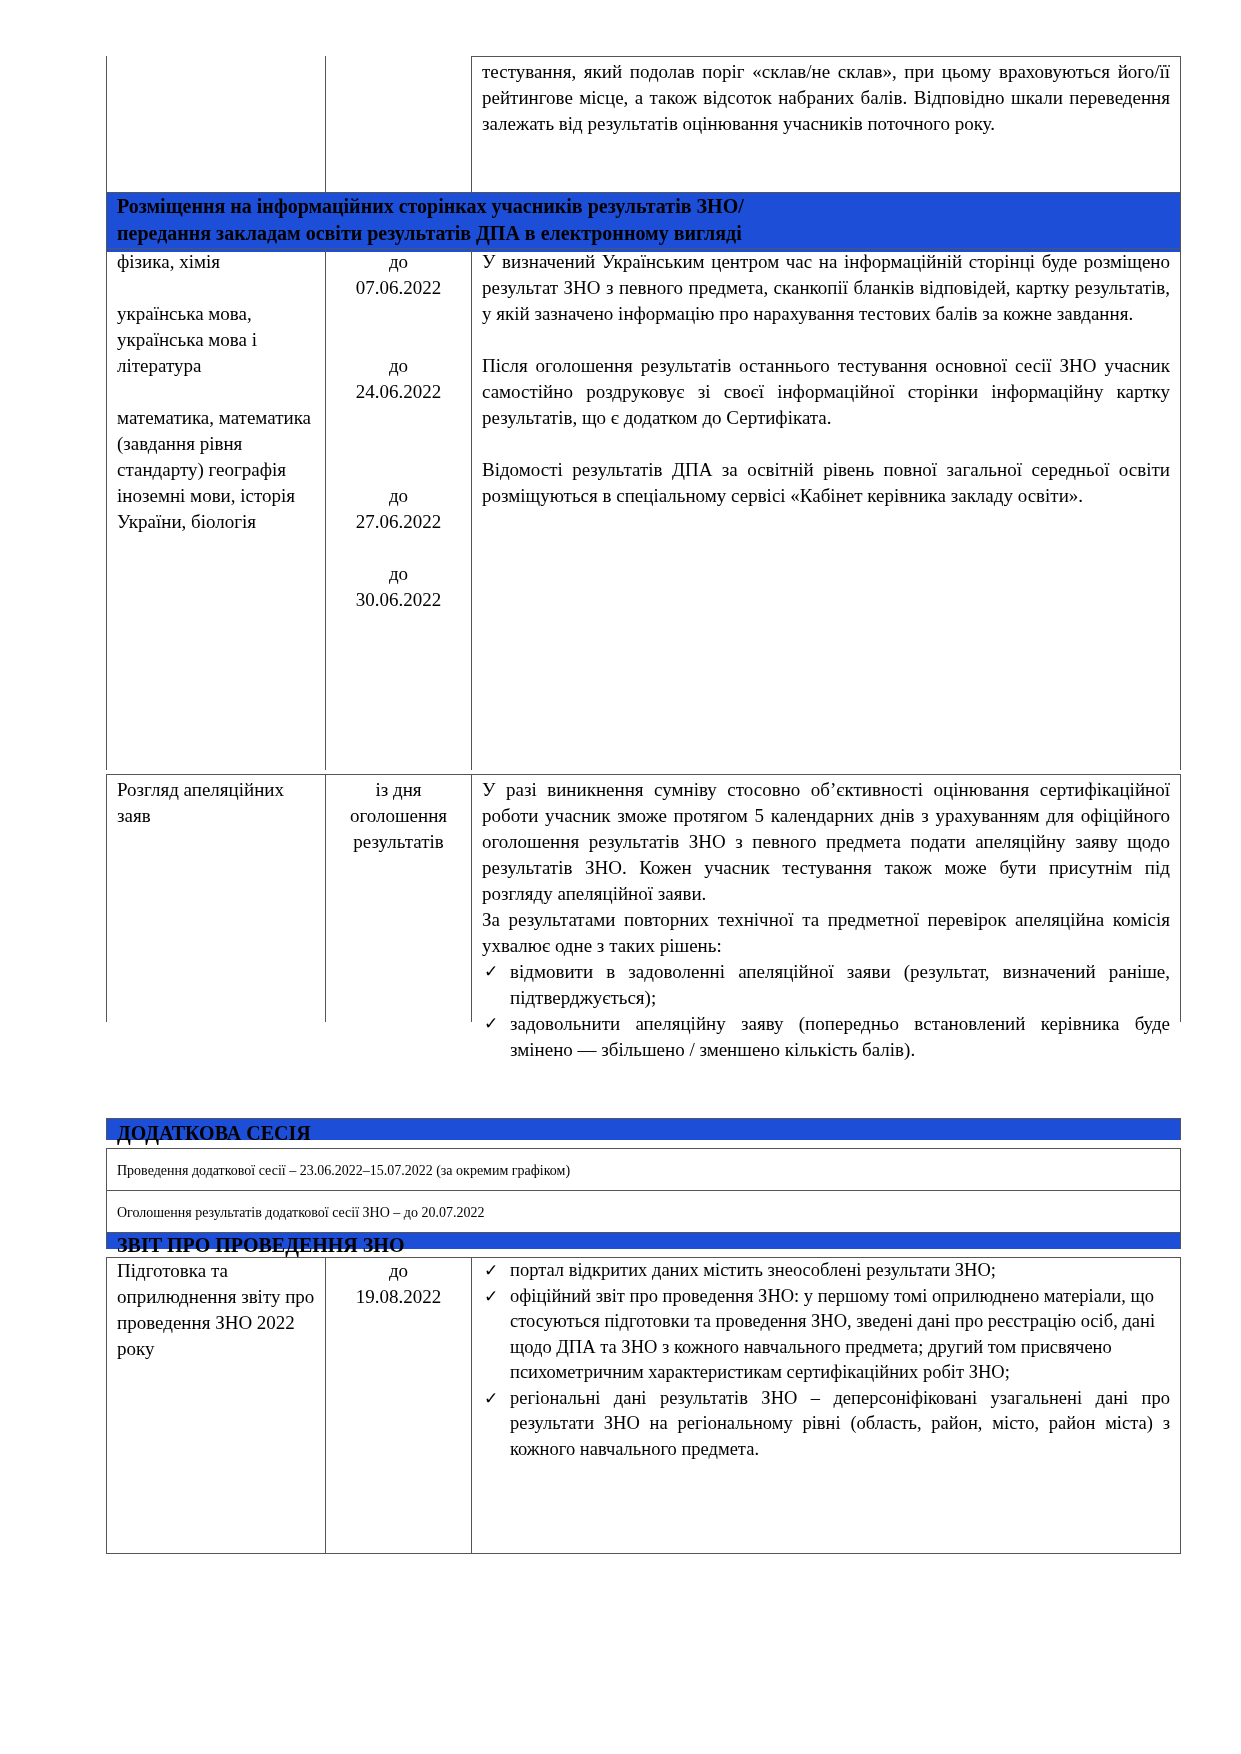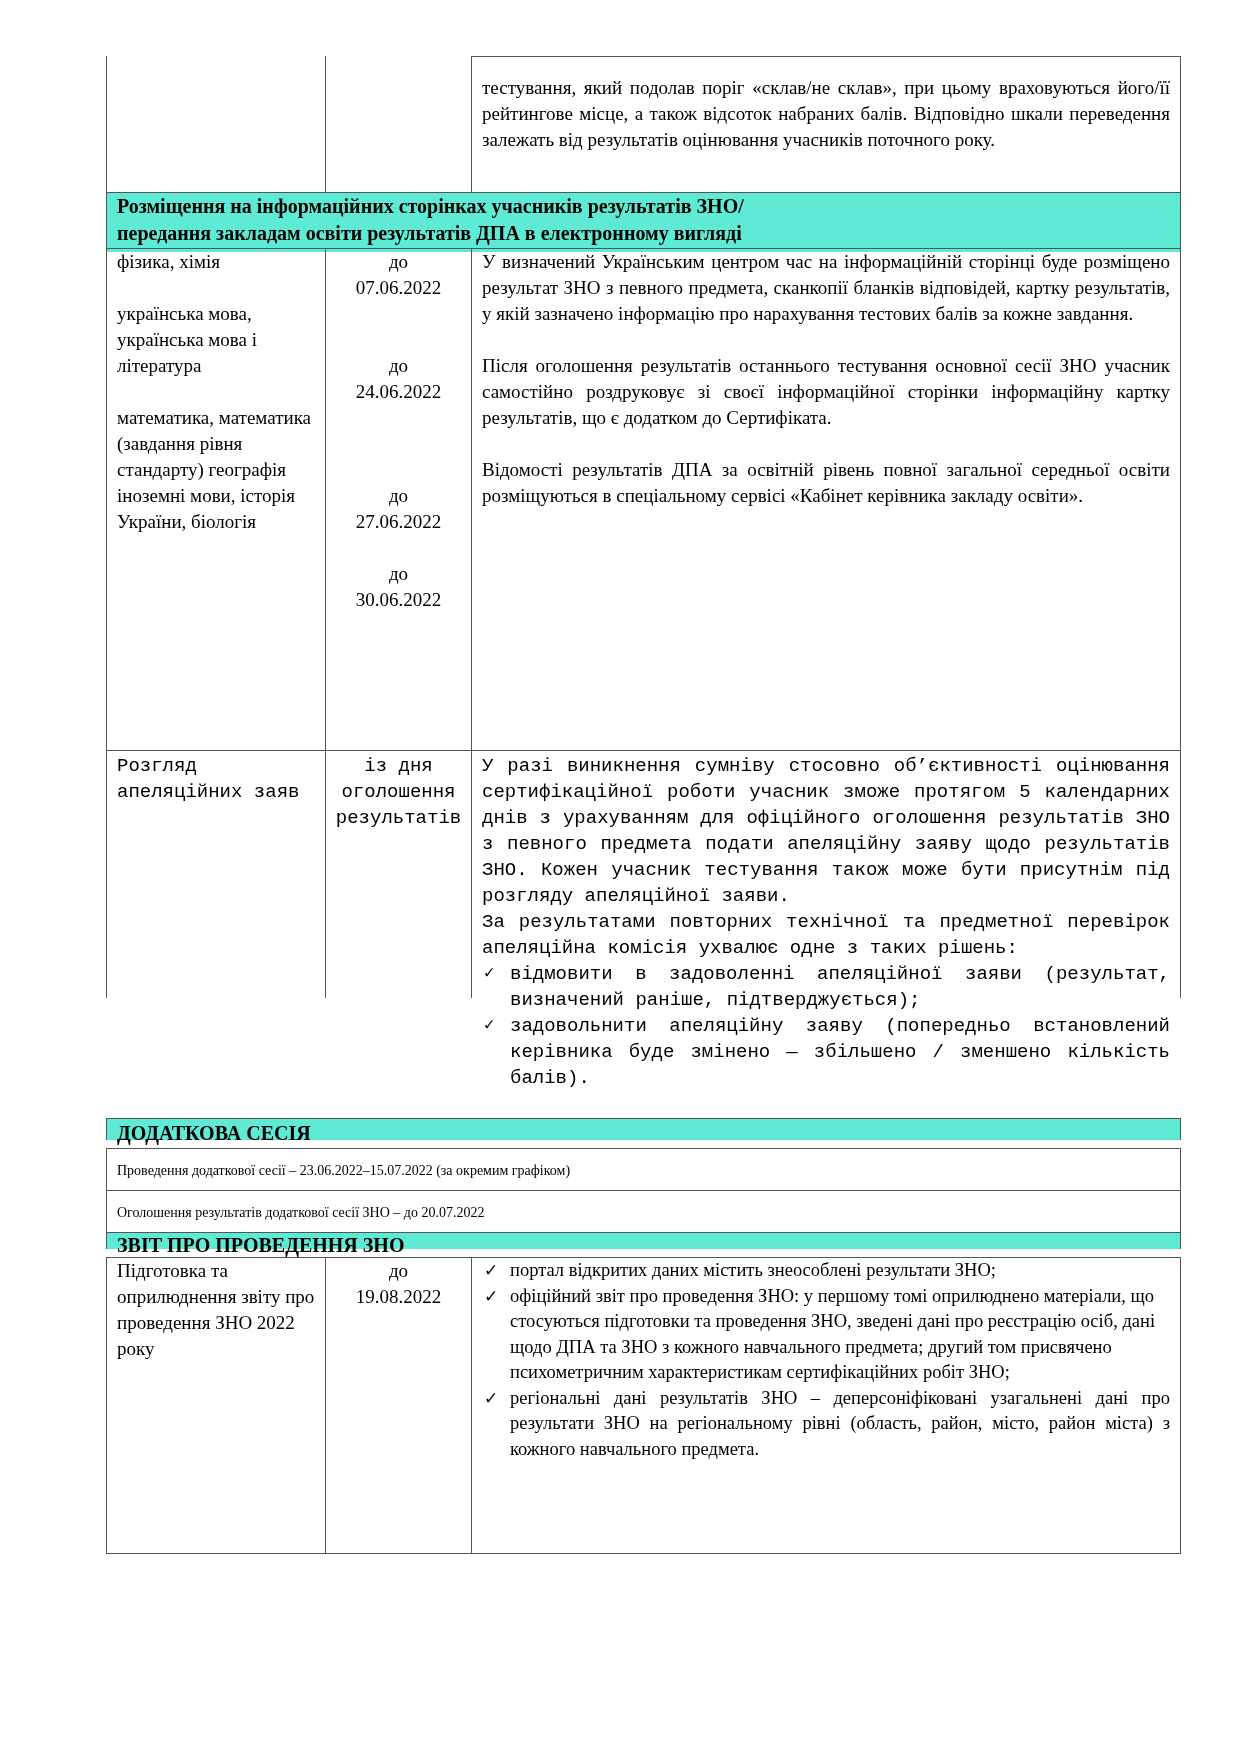--- a/index.html
+++ b/index.html
@@ -6,21 +6,21 @@
   body { width:1241px; height:1754px; position:relative; overflow:hidden;
          font-family:"Liberation Serif", serif; color:#000; }
   .tbl { position:absolute; left:106px; top:56px; width:1075px; }
   .row { position:absolute; left:0; width:1075px; box-sizing:border-box; }
   .cell { position:absolute; top:0; bottom:0; box-sizing:border-box;
           border-left:1px solid #555; }
   .c1 { left:0; width:219px; }
   .c2 { left:219px; width:146px; }
   .c3 { left:365px; width:710px; border-right:1px solid #555; }
   .bt { border-top:1px solid #555; }
-  .hdr { background:#5eead4; border-left:1px solid #555; border-right:1px solid #555;
+  .hdr { background:#1d4ed8; border-left:1px solid #555; border-right:1px solid #555;
          border-top:1px solid #555; font-weight:bold; font-size:20px; line-height:27px;
          padding:0 10px; }
   .full { border-left:1px solid #555; border-right:1px solid #555; border-top:1px solid #555;
           font-size:14px; line-height:27px; padding:8px 10px 0 10px; }
   .txt { font-size:19px; line-height:26px; padding:0 10px; }
   .j { text-align:justify; }
   .ctr { text-align:center; padding:0 4px; }
   p { margin:0; }
   .gap { height:26px; }
   .chk { position:relative; padding-left:28px; }
@@ -28,21 +28,21 @@
   .bottom { border-bottom:1px solid #555; }
 </style>
 </head>
 <body>
 
 <div class="tbl">
 
   <div class="row" style="top:0; height:136px;">
     <div class="cell c1"></div>
     <div class="cell c2"></div>
-    <div class="cell c3 bt txt j" style="padding-top:18px;">
+    <div class="cell c3 bt txt j" style="padding-top:2px;">
       <p>тестування, який подолав поріг «склав/не склав», при цьому враховуються його/її рейтингове місце, а також відсоток набраних балів. Відповідно шкали переведення залежать від результатів оцінювання учасників поточного року.</p>
     </div>
   </div>
 
   <div class="row hdr" style="top:136px; height:60px;">
     <div>Розміщення на інформаційних сторінках учасників результатів ЗНО/</div>
     <div>передання закладам освіти результатів ДПА в електронному вигляді</div>
   </div>
 
   <div class="row" style="top:192px; height:522px;">
@@ -74,21 +74,21 @@
     </div>
     <div class="cell c3 bt txt j" style="padding-top:0;">
       <p>У визначений Українським центром час на інформаційній сторінці буде розміщено результат ЗНО з певного предмета, сканкопії бланків відповідей, картку результатів, у якій зазначено інформацію про нарахування тестових балів за кожне завдання.</p>
       <div class="gap"></div>
       <p>Після оголошення результатів останнього тестування основної сесії ЗНО учасник самостійно роздруковує зі своєї інформаційної сторінки інформаційну картку результатів, що є додатком до Сертифіката.</p>
       <div class="gap"></div>
       <p>Відомості результатів ДПА за освітній рівень повної загальної середньої освіти розміщуються в спеціальному сервісі «Кабінет керівника закладу освіти».</p>
     </div>
   </div>
 
-  <div class="row" style="top:694px; height:248px;font-family:Liberation Mono, monospace;">
+  <div class="row" style="top:718px; height:248px;">
     <div class="cell c1 bt txt" style="padding-top:2px;">
       <p>Розгляд апеляційних заяв</p>
     </div>
     <div class="cell c2 bt txt ctr" style="padding-top:2px;">
       <p>із дня оголошення результатів</p>
     </div>
     <div class="cell c3 bt txt j" style="padding-top:2px;">
       <p>У разі виникнення сумніву стосовно об’єктивності оцінювання сертифікаційної роботи учасник зможе протягом 5 календарних днів з урахуванням для офіційного оголошення результатів ЗНО з певного предмета подати апеляційну заяву щодо результатів ЗНО. Кожен учасник тестування також може бути присутнім під розгляду апеляційної заяви.</p>
       <p>За результатами повторних технічної та предметної перевірок апеляційна комісія ухвалює одне з таких рішень:</p>
       <div class="chk">

